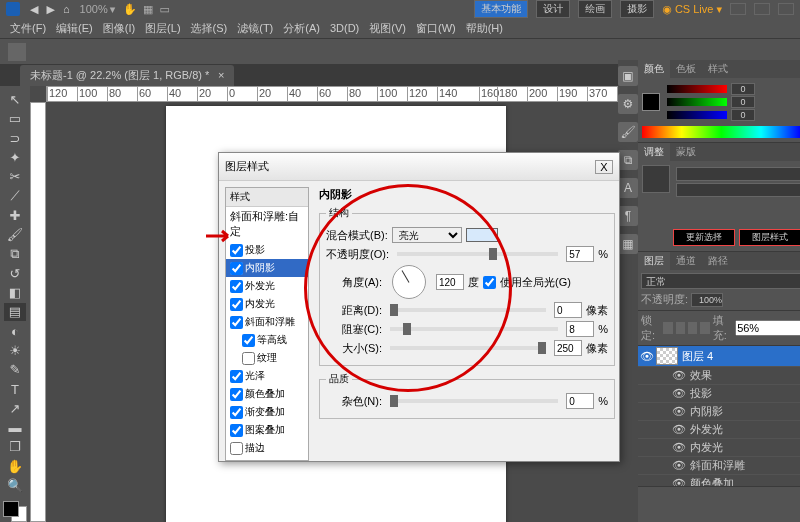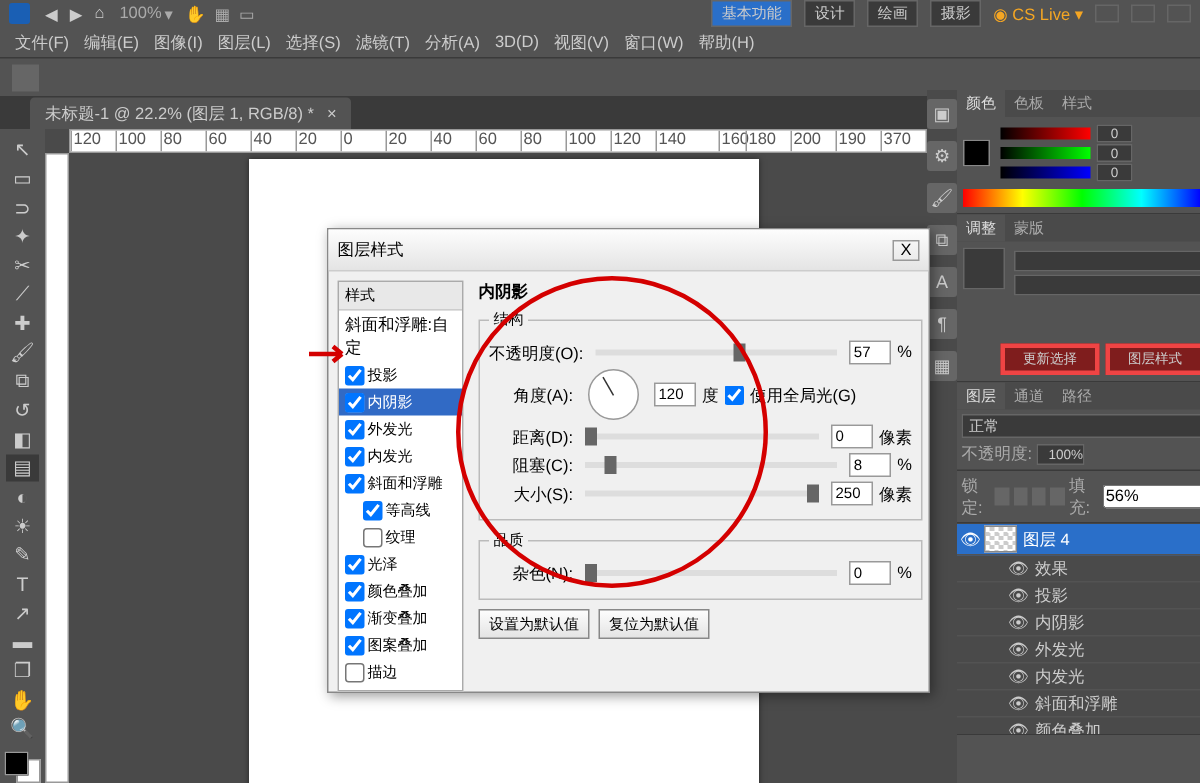--- a/index.html
+++ b/index.html
@@ -48,21 +48,21 @@
 .color-panel .slider{display:flex;align-items:center;margin:1px 0;}
 .color-panel .slider .track{width:60px;height:8px;background:linear-gradient(90deg,#000,#f00);margin-right:4px;}
 .color-panel .slider:nth-child(2) .track{background:linear-gradient(90deg,#000,#0f0);}
 .color-panel .slider:nth-child(3) .track{background:linear-gradient(90deg,#000,#00f);}
 .color-panel .slider input{width:24px;height:12px;background:#3a3a3a;border:1px solid #666;color:#ccc;font-size:9px;text-align:center;}
 .color-panel .spectrum{height:12px;background:linear-gradient(90deg,red,yellow,lime,cyan,blue,magenta,red);margin-top:4px;}
 .adjust-panel .body{min-height:90px;}
 .adjust-panel .preview{width:28px;height:28px;background:#3a3a3a;border:1px solid #666;float:left;}
 .adjust-panel .field{height:14px;background:#3a3a3a;border:1px solid #666;margin:2px 0 2px 34px;}
 .adjust-panel .btns{clear:both;padding-top:30px;display:flex;gap:4px;justify-content:center;}
-.adjust-panel .btns button{background:#7f1d1d;border:3px solid #ef4444;color:#ccc;padding:1px 12px;font-size:9px;}
+.adjust-panel .btns button{background:#000000;border:1px solid #ef4444;color:#ccc;padding:1px 12px;font-size:9px;}
 .layers-panel .body{padding:0;}
 .layers-panel .toprow{display:flex;padding:3px;gap:3px;}
 .layers-panel select{flex:1;background:#3a3a3a;border:1px solid #666;color:#ccc;height:16px;font-size:10px;}
 .layers-panel .oprow{display:flex;padding:0 3px 3px;gap:3px;font-size:9px;color:#aaa;align-items:center;}
 .layers-panel .oprow input{width:32px;background:#3a3a3a;border:1px solid #666;color:#ccc;height:14px;font-size:9px;text-align:right;}
 .layers-panel .lockrow{padding:2px 3px;font-size:9px;color:#aaa;border-top:1px solid #3a3a3a;border-bottom:1px solid #3a3a3a;display:flex;align-items:center;gap:3px;}
 .layers-panel .lockrow .licon{width:12px;height:12px;background:#666;}
 .layer-tree{background:#4a4a4a;max-height:140px;overflow-y:auto;}
 .layer-row{display:flex;align-items:center;padding:1px 2px;color:#ccc;font-size:10px;border-bottom:1px solid #535353;}
 .layer-row.selected{background:#2a6fc9;color:#fff;}
@@ -359,20 +359,25 @@
           <div class="item"><input type="checkbox" checked="" style=""> 渐变叠加</div>
           <div class="item"><input type="checkbox" checked="" style=""> 图案叠加</div>
           <div class="item"><input type="checkbox" style=""> 描边</div>
         </div>
     </div>
     <div class="settings">
       <div style="font-size:11px;font-weight:bold;margin-bottom:4px;">内阴影</div>
       <fieldset>
         <legend>结构</legend>
         <div class="row">
+          <label>混合模式(B):</label>
+          <select style="width:70px"><option>亮光</option></select>
+          <span class="color-chip"></span>
+        </div>
+        <div class="row">
           <label>不透明度(O):</label>
           <div class="slider">
               <div class="thumb" style="left:57%"></div>
             </div>
           <input type="text" style="width: 28px;" value="57">
           <span>%</span>
         </div>
         <div class="row">
           <label>角度(A):</label>
           <div class="angle-dial">
@@ -412,24 +417,20 @@
         <legend>品质</legend>
         <div class="row">
           <label>杂色(N):</label>
           <div class="slider">
               <div class="thumb" style="left:0%"></div>
             </div>
           <input type="text" style="width: 28px;" value="0">
           <span>%</span>
         </div>
       </fieldset>
-      <div class="bottombtns">
-        <button>设置为默认值</button>
-        <button>复位为默认值</button>
-      </div>
     </div>
   </div>
 </div>
 
 <div class="red-circle"></div>
 <svg class="red-arrow" width="30" height="16">
   <path d="M0,8 L22,8 M22,8 L16,3 M22,8 L16,13" stroke="#d40000" stroke-width="3" fill="none"></path>
 </svg>
 
 </body></html>

